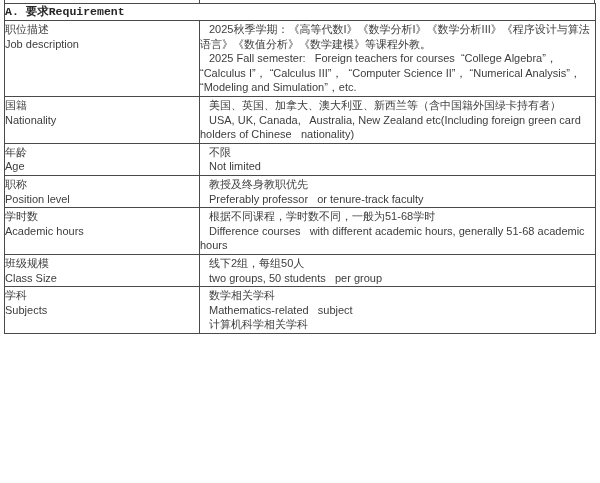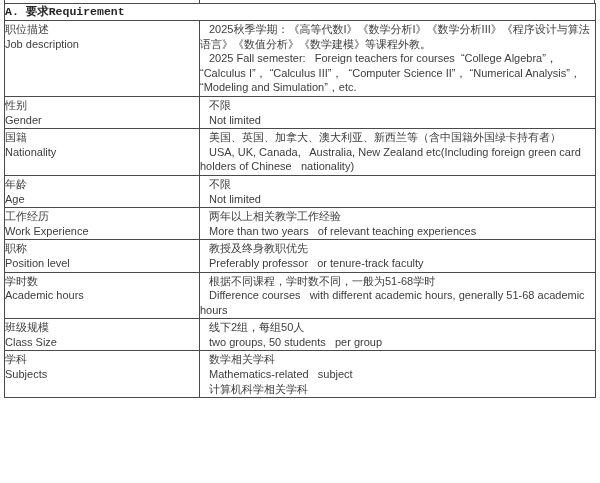--- a/index.html
+++ b/index.html
@@ -60,30 +60,20 @@
         <td class="label-cell">
           <div class="para">职位描述</div>
           <div class="para">Job description</div>
         </td>
         <td class="value-cell">
           <div class="para">2025秋季学期：《高等代数I》《数学分析I》《数学分析III》《程序设计与算法语言》《数值分析》《数学建模》等课程外教。</div>
           <div class="para">2025 Fall semester:   Foreign teachers for courses  “College Algebra”， “Calculus I”， “Calculus III”，  “Computer Science II”， “Numerical Analysis”， “Modeling and Simulation”，etc.</div>
         </td>
       </tr>
 
-      <tr>
-        <td class="label-cell">
-          <div class="para">性别</div>
-          <div class="para">Gender</div>
-        </td>
-        <td class="value-cell">
-          <div class="para">不限</div>
-          <div class="para">Not limited</div>
-        </td>
-      </tr>
 
       <tr>
         <td class="label-cell">
           <div class="para">国籍</div>
           <div class="para">Nationality</div>
         </td>
         <td class="value-cell">
           <div class="para">美国、英国、加拿大、澳大利亚、新西兰等（含中国籍外国绿卡持有者）</div>
           <div class="para">USA, UK, Canada,   Australia, New Zealand etc(Including foreign green card holders of Chinese   nationality)</div>
         </td>
@@ -94,30 +84,20 @@
           <div class="para">年龄</div>
           <div class="para">Age</div>
         </td>
         <td class="value-cell">
           <div class="para">不限</div>
           <div class="para">Not limited</div>
         </td>
       </tr>
 
 
-      <tr>
-        <td class="label-cell">
-          <div class="para">工作经历</div>
-          <div class="para">Work Experience</div>
-        </td>
-        <td class="value-cell">
-          <div class="para">两年以上相关教学工作经验</div>
-          <div class="para">More than two years   of relevant teaching experiences</div>
-        </td>
-      </tr>
 
       <tr>
         <td class="label-cell">
           <div class="para">职称</div>
           <div class="para">Position level</div>
         </td>
         <td class="value-cell">
           <div class="para">教授及终身教职优先</div>
           <div class="para">Preferably professor   or tenure-track faculty</div>
         </td>

